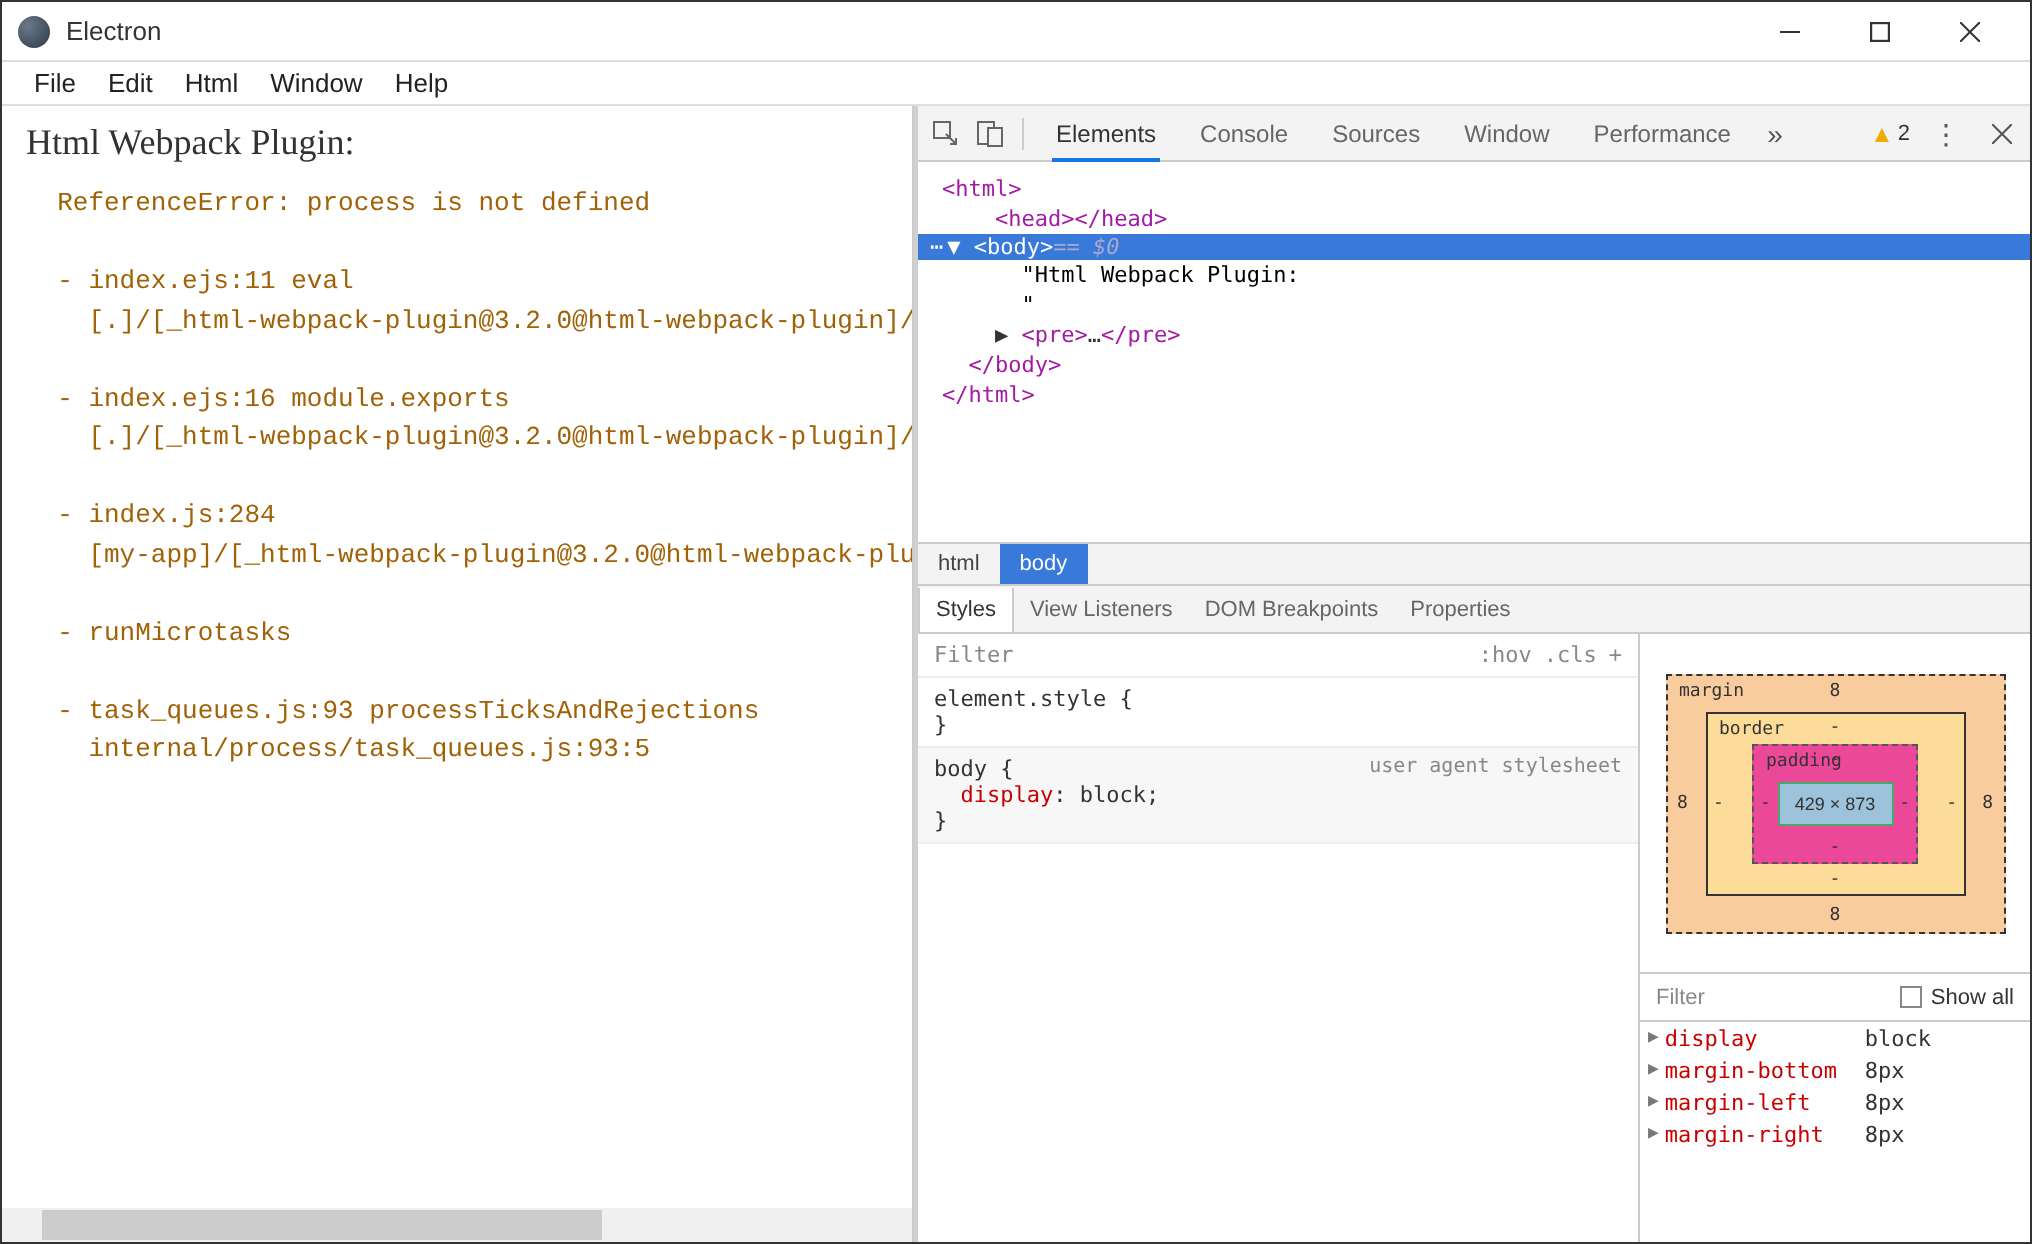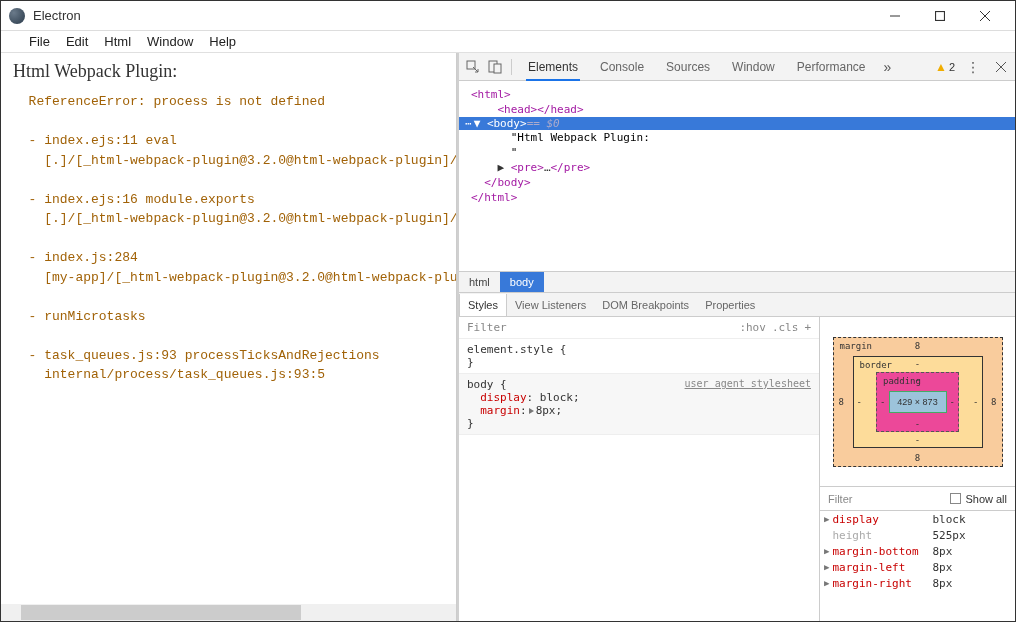--- a/index.html
+++ b/index.html
@@ -3,21 +3,21 @@
 <meta charset="utf-8">
 <style>
 * { box-sizing: border-box; margin: 0; padding: 0; }
 body { font-family: "Segoe UI", Tahoma, sans-serif; font-size: 12px; background: #fff; color: #333; overflow: hidden; width: 1016px; height: 622px; }
 .window { display: flex; flex-direction: column; border: 1px solid #333; height: 622px; }
 .titlebar { display: flex; align-items: center; height: 30px; padding: 0 8px; background: #fff; border-bottom: 1px solid #ddd; }
 .titlebar-icon { width: 16px; height: 16px; border-radius: 50%; background: radial-gradient(circle at 30% 30%, #6a7a8a, #2a3a4a); margin-right: 8px; }
 .titlebar-title { font-size: 13px; color: #333; }
 .titlebar-controls { margin-left: auto; display: flex; }
 .tbc { width: 45px; height: 30px; display: flex; align-items: center; justify-content: center; font-size: 14px; }
-.menubar { display: flex; height: 22px; align-items: center; padding: 0 20px; background: #fff; border-bottom: 1px solid #e0e0e0; }
+.menubar { display: flex; height: 22px; align-items: center; padding: 0 8px; background: #fff; border-bottom: 1px solid #e0e0e0; }
 .menubar-item { padding: 2px 8px; font-size: 13px; color: #222; }
 .content { flex: 1; display: flex; overflow: hidden; }
 .left { width: 456px; border-right: 1px solid #ccc; display: flex; flex-direction: column; overflow: hidden; justify-content: space-between; }
 .left-body { flex: 1; padding: 8px 12px; font-family: "Times New Roman", serif; font-size: 15px; overflow: hidden; }
 .err-title { font-size: 18px; margin-bottom: 10px; font-family: "Times New Roman", serif; }
 .err-pre { font-family: "Courier New", monospace; font-size: 13px; line-height: 1.5; white-space: pre; color: #a16207; }
 .hscroll { height: 17px; background: #f0f0f0; display: flex; align-items: center; }
 .hscroll-thumb { width: 280px; height: 15px; background: #ccc; margin-left: 20px; }
 .right { flex: 1; display: flex; flex-direction: column; border-left: 2px solid #d0d0d0; }
 .dt-toolbar { display: flex; align-items: center; height: 28px; border-bottom: 1px solid #ccc; background: #f3f3f3; padding: 0 4px; gap: 2px; }
@@ -44,21 +44,21 @@
 .st-tab.active { background: #fff; border-left: 1px solid #ccc; border-right: 1px solid #ccc; color: #333; }
 .lower { flex: 1; display: flex; overflow: hidden; }
 .styles-pane { flex: 1; display: flex; flex-direction: column; font-family: Menlo, Consolas, monospace; font-size: 11px; border-right: 1px solid #ccc; }
 .styles-filter { display: flex; align-items: center; height: 22px; border-bottom: 1px solid #eee; padding: 0 8px; color: #888; }
 .styles-filter .hov { margin-left: auto; margin-right: 6px; cursor: pointer; }
 .styles-filter .cls { margin-right: 6px; cursor: pointer; }
 .rule { padding: 4px 8px; border-bottom: 1px solid #eee; }
 .rule .sel { color: #333; }
 .rule .prop { color: #c80000; }
 .rule .val { color: #333; }
-.rule .ua { color: #888; float: right; font-size: 10px; text-decoration: underline; }
+.rule .ua { color: #888; float: right; font-size: 10px; }
 .tri-small { display: inline-block; width: 0; height: 0; border-top: 3px solid transparent; border-bottom: 3px solid transparent; border-left: 5px solid #777; margin: 0 2px; vertical-align: middle; }
 .right-side { width: 195px; display: flex; flex-direction: column; }
 .box-model { flex: 0 0 170px; background: #fff; display: flex; align-items: center; justify-content: center; position: relative; border-bottom: 1px solid #ccc; }
 .bm-margin { width: 170px; height: 130px; border: 1px dashed #333; background: #f9cc9d; position: relative; display: flex; align-items: center; justify-content: center; }
 .bm-border { width: 130px; height: 92px; border: 1px solid #333; background: #fddc9a; display: flex; align-items: center; justify-content: center; position: relative; }
 .bm-padding { width: 83px; height: 60px; border: 1px dashed #555; background: #ec4899; display: flex; align-items: center; justify-content: center; position: relative; }
 .bm-content { width: 58px; height: 22px; border: 1px solid #4a6; background: #9cc3db; display: flex; align-items: center; justify-content: center; font-size: 9px; color: #333; }
 .bm-lbl { position: absolute; top: 3px; left: 6px; font-size: 9px; font-family: Menlo, Consolas, monospace; }
 .bm-val { position: absolute; font-size: 9px; font-family: Menlo, Consolas, monospace; color: #333; }
 .computed { flex: 1; display: flex; flex-direction: column; }
@@ -202,21 +202,20 @@
             <span class="cls">.cls</span>
             <span>+</span>
           </div>
           <div class="rule">
             <div><span class="sel">element.style {</span></div>
             <div><span>}</span></div>
           </div>
           <div class="rule" style="background:#f7f7f7">
             <div><span class="sel">body {</span><span class="ua">user agent stylesheet</span></div>
             <div>&nbsp;&nbsp;<span class="prop">display</span>: <span class="val">block</span>;</div>
-            <div>&nbsp;&nbsp;<span class="prop">margin</span>:<span class="tri-small"></span><span class="val">8px</span>;</div>
             <div><span>}</span></div>
           </div>
         </div>
 
         <div class="right-side">
           <div class="box-model">
             <div class="bm-margin">
               <span class="bm-lbl">margin</span>
               <span class="bm-val" style="top:3px;left:50%;transform:translateX(-50%)">8</span>
               <span class="bm-val" style="bottom:3px;left:50%;transform:translateX(-50%)">8</span>
@@ -250,25 +249,20 @@
                 <span>Show all</span>
               </span>
             </div>
             <div class="comp-list">
               <div class="comp-row">
                   <span class="tri">▶</span>
                   <span class="pn red">display</span>
                   <span class="pv">block</span>
                 </div>
               <div class="comp-row">
-                  <span class="tri" style="visibility:hidden">▶</span>
-                  <span class="pn grey">height</span>
-                  <span class="pv">525px</span>
-                </div>
-              <div class="comp-row">
                   <span class="tri">▶</span>
                   <span class="pn red">margin-bottom</span>
                   <span class="pv">8px</span>
                 </div>
               <div class="comp-row">
                   <span class="tri">▶</span>
                   <span class="pn red">margin-left</span>
                   <span class="pv">8px</span>
                 </div>
               <div class="comp-row">

